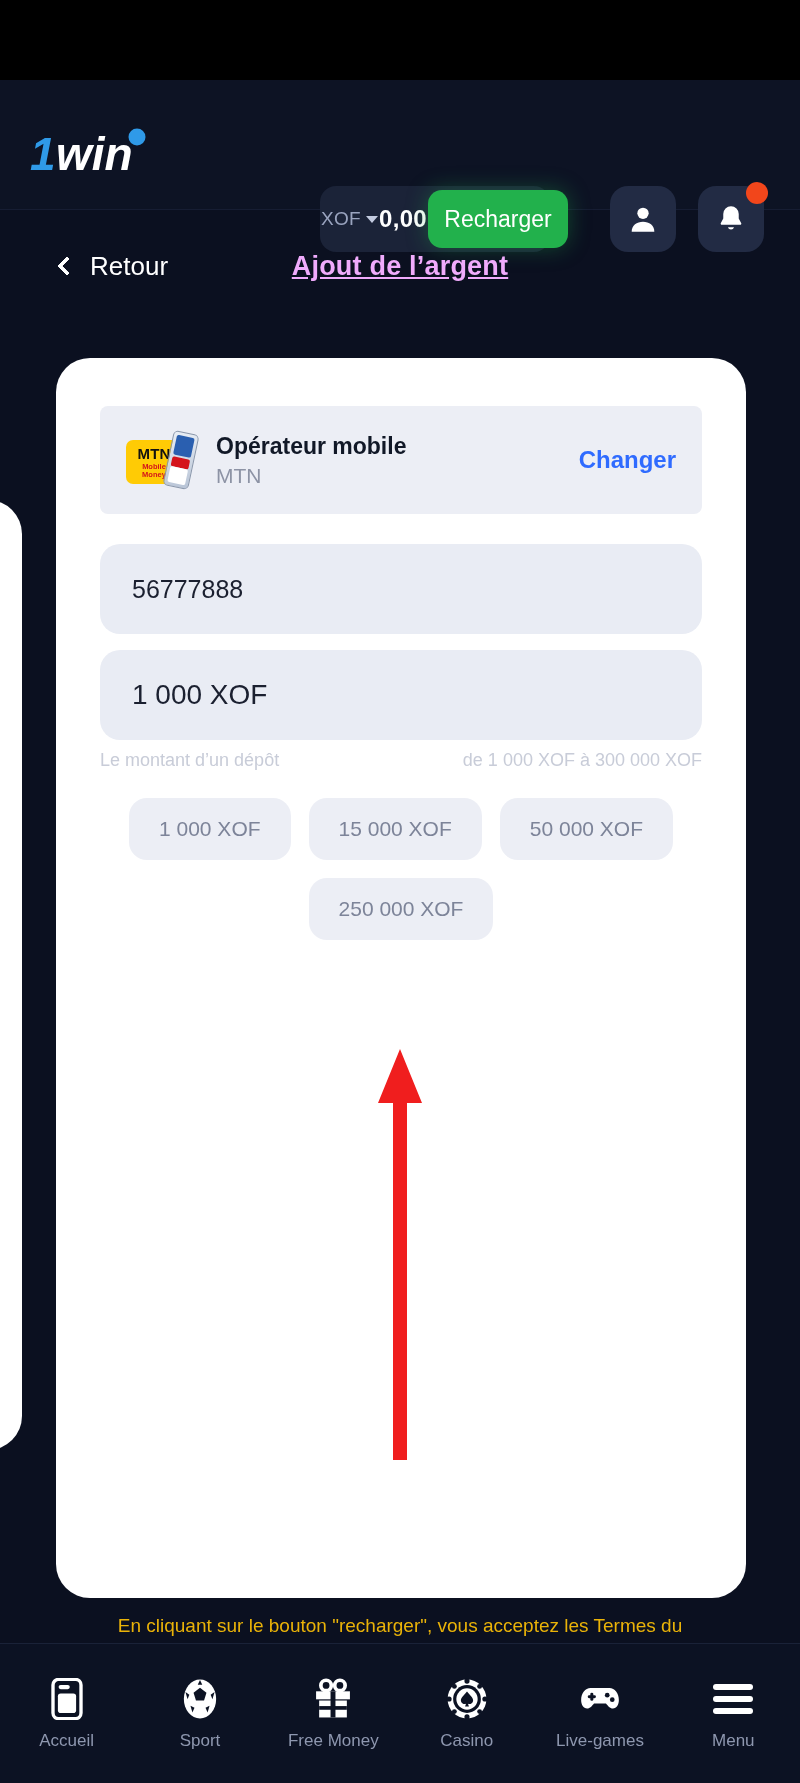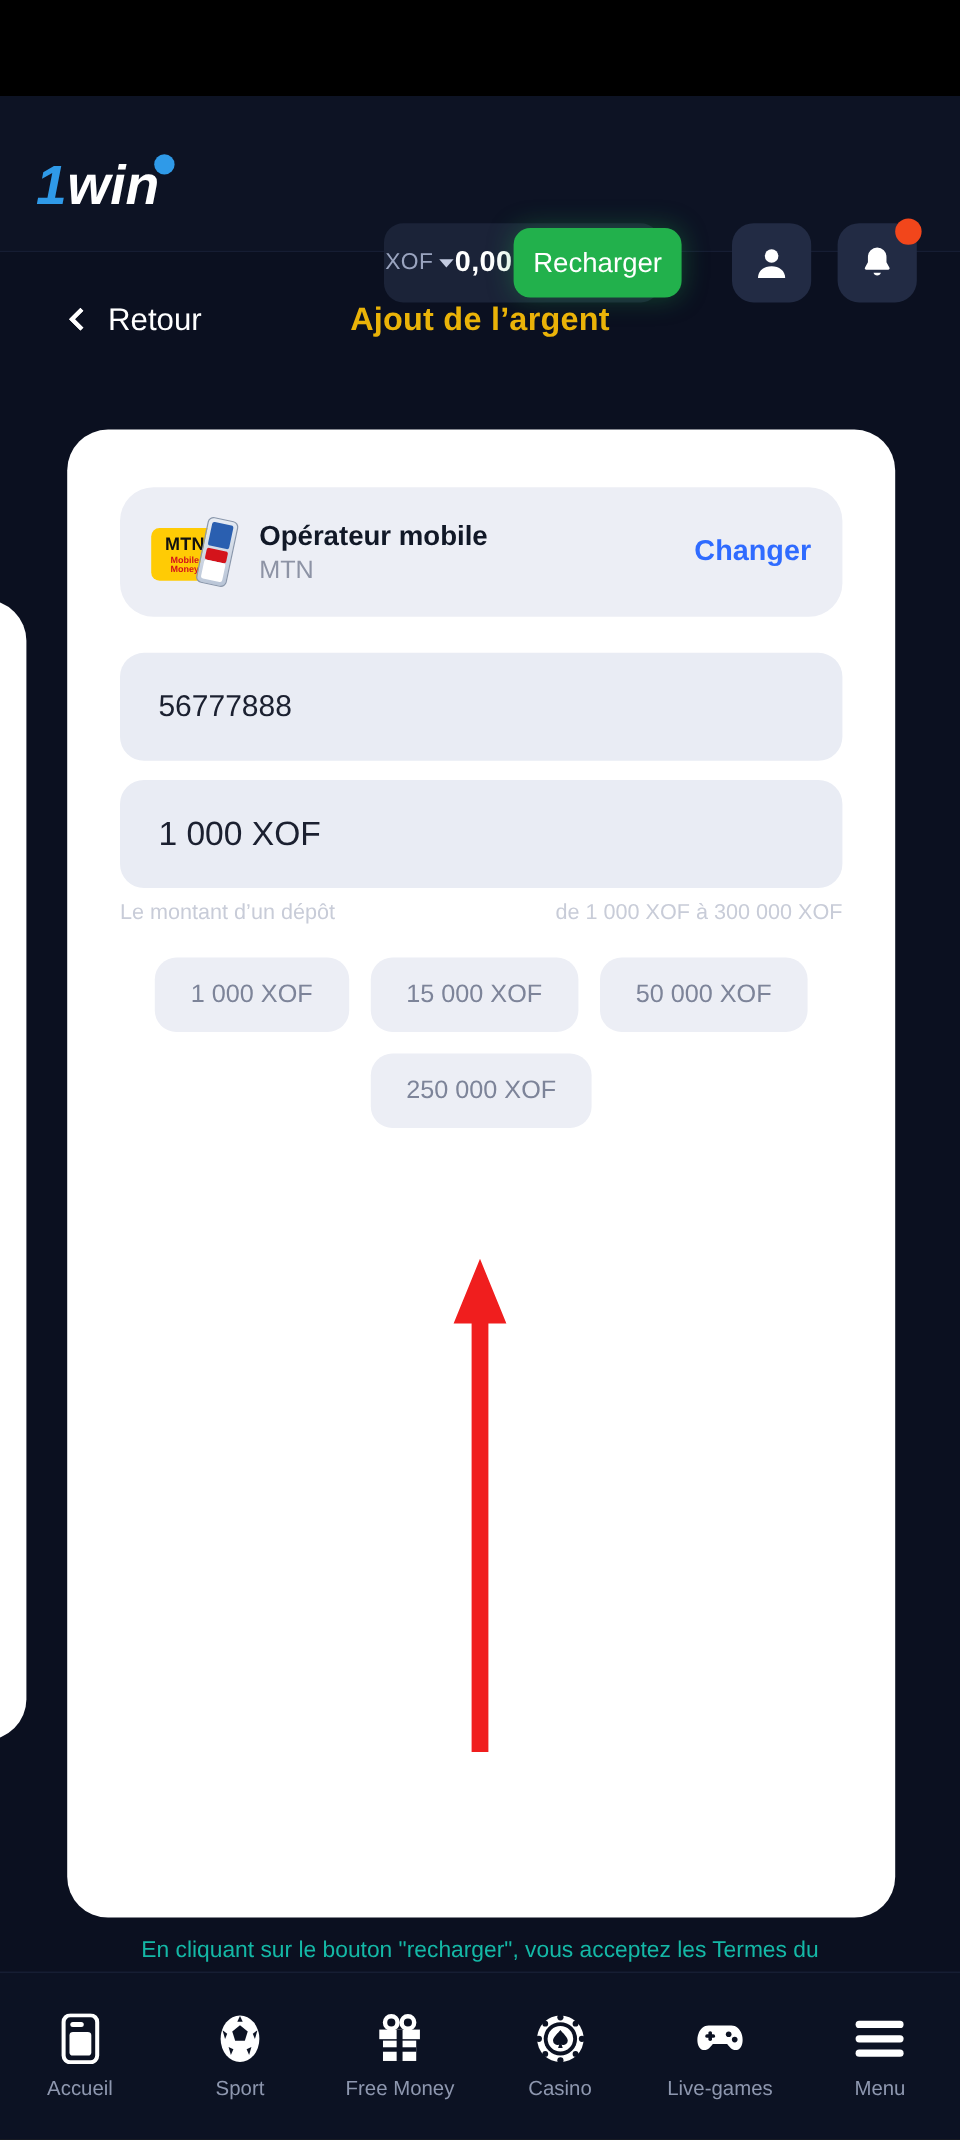--- a/index.html
+++ b/index.html
@@ -103,23 +103,24 @@
   .chev {
     width:14px; height:14px;
     border-left:4px solid #fff; border-bottom:4px solid #fff;
     transform:rotate(45deg);
     border-radius:1px;
   }
   .back-label { color:#ffffff; font-size:26px; }
   .page-title {
     position:absolute; left:0; top:0; width:800px; height:110px;
     display:flex; align-items:center; justify-content:center;
-    color:#eab308; font-size:27px; font-weight:700;
+    color:#f0abfc; font-size:27px; font-weight:700;
     letter-spacing:.2px;
     pointer-events:none;
+    text-decoration:underline;
   }
 
   
   .peek-card {
     position:absolute; left:-50px; top:500px;
     width:72px; height:950px;
     background:#ffffff;
     border-radius:34px;
   }
 
@@ -128,21 +129,21 @@
     position:absolute; left:56px; top:358px;
     width:690px; height:1240px;
     background:#ffffff;
     border-radius:34px;
   }
 
   .method-row {
     position:absolute; left:44px; top:48px;
     width:602px; height:108px;
     background:#eceef5;
-    border-radius:28px;
+    border-radius:8px;
     display:flex; align-items:center;
     padding:0 26px;
     cursor:pointer;
   }
   .mtn-logo {
     position:relative; width:66px; height:56px;
     flex:0 0 auto; margin-right:24px;
   }
   .mtn-plate {
     position:absolute; left:0; top:8px;
@@ -233,21 +234,21 @@
     box-shadow:0 0 34px rgba(31,168,74,.45);
   }
 
   
   .arrow { position:absolute; left:374px; top:1045px; }
 
   
   .terms {
     position:absolute; left:0; top:1615px; width:800px;
     text-align:center;
-    color:#14b8a6; font-size:19px;
+    color:#eab308; font-size:19px;
     padding:0 40px;
   }
 
   
   .bottomnav {
     position:absolute; left:0; bottom:0; width:800px; height:140px;
     background:#0c1223;
     border-top:1px solid #1a2238;
     display:flex; align-items:center;
   }

